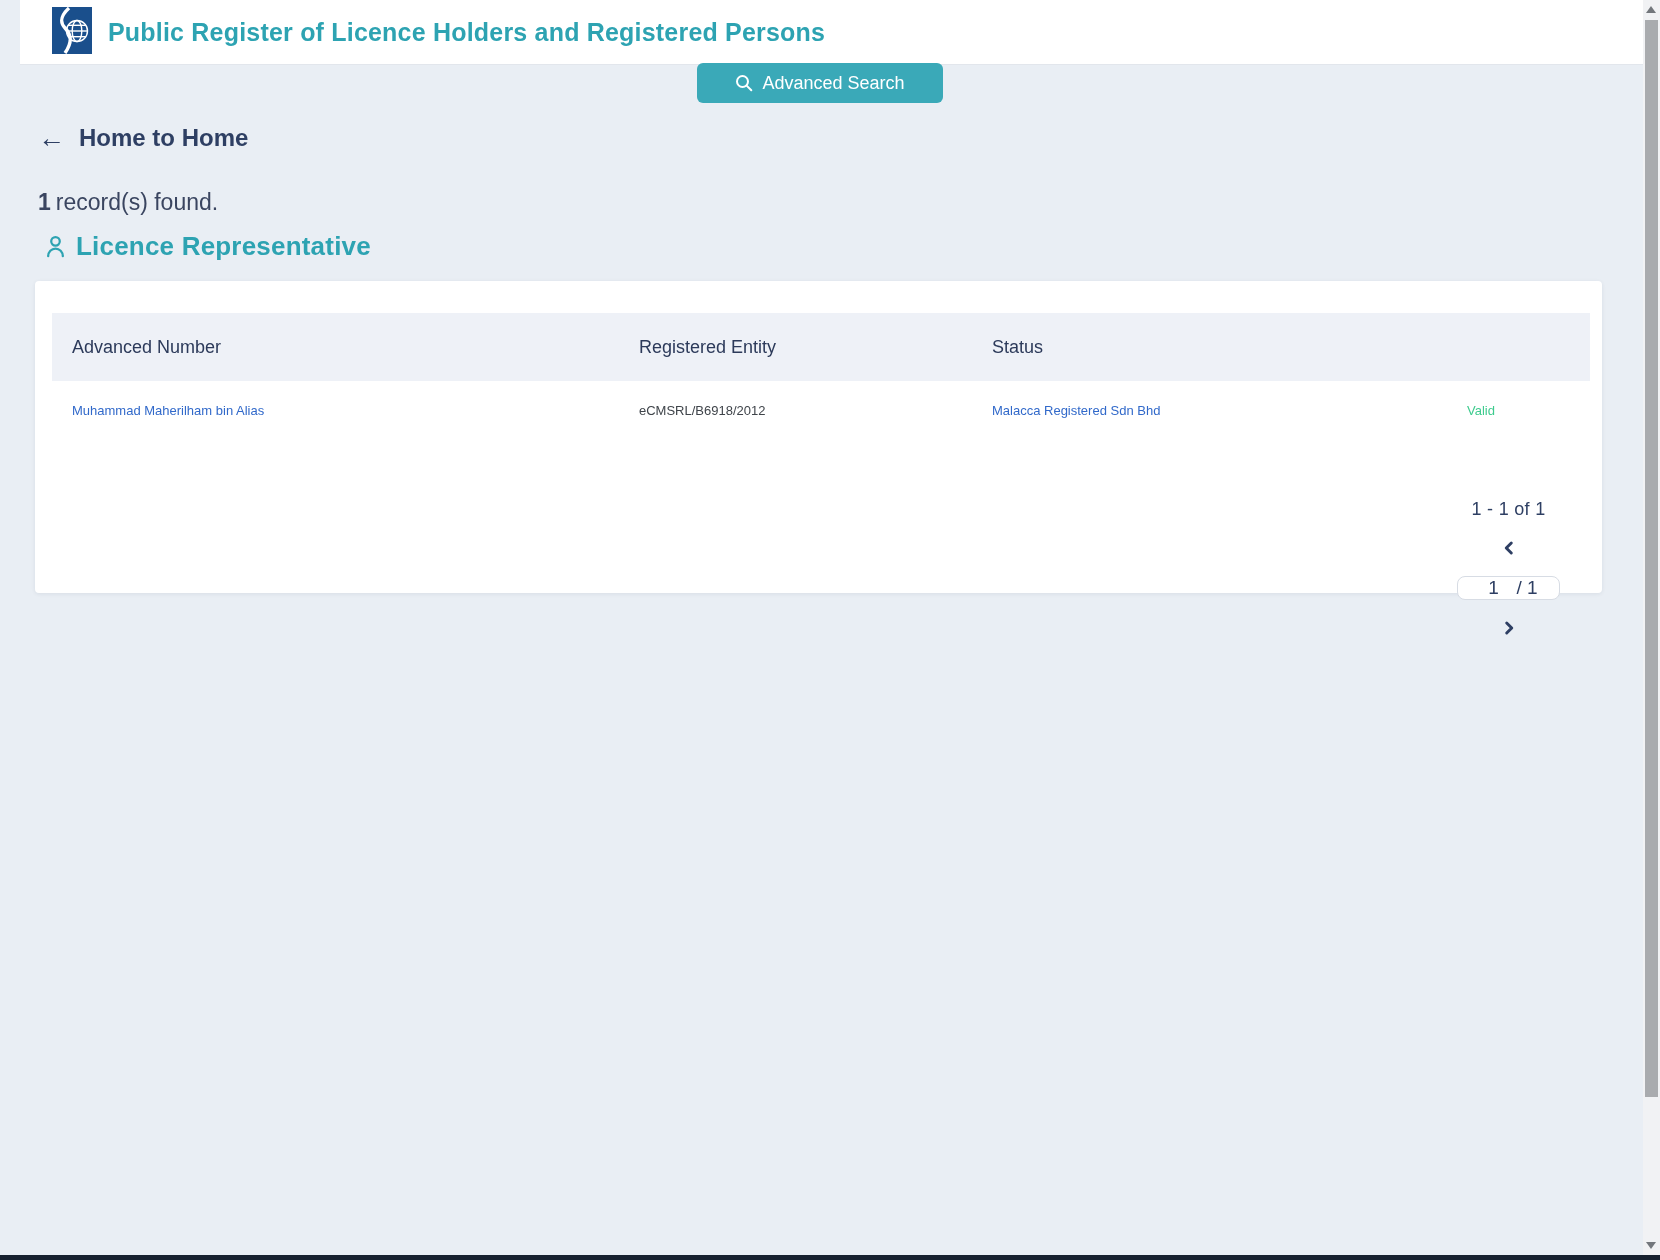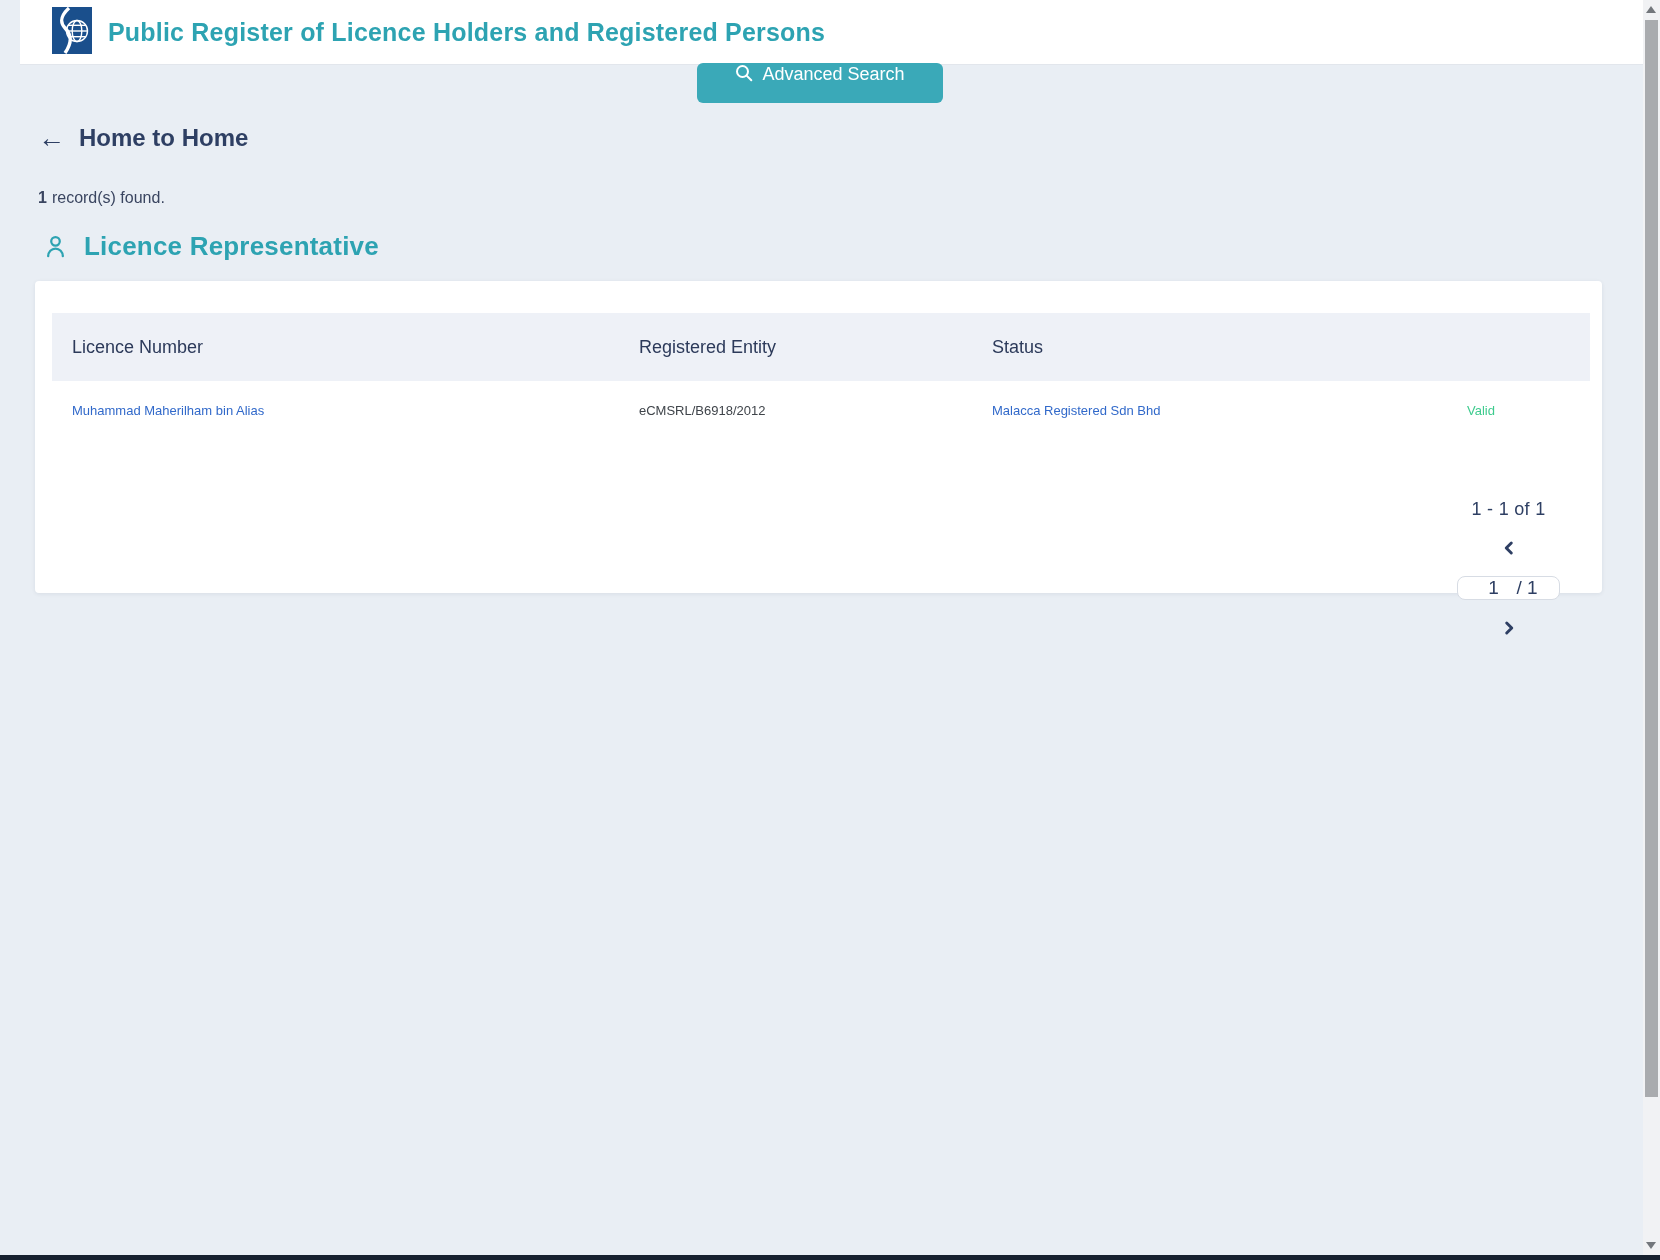--- a/index.html
+++ b/index.html
@@ -31,37 +31,37 @@
   .app-title{
     position:absolute; left:88px; top:0; height:64px; display:flex; align-items:center;
     font-size:25px; font-weight:700; color:var(--accent-teal); letter-spacing:.2px;
   }
 
   
   .advanced-search-btn{
     position:absolute; left:697px; top:63px; width:246px; height:40px;
     background:var(--button-teal); color:#fff; border:none; border-radius:6px;
     font-family:inherit; font-size:18px; font-weight:500;
-    display:flex; justify-content:center; gap:9px; cursor:pointer;
+    display:flex; align-items:center; justify-content:center; gap:9px; cursor:pointer;
     z-index:3;
   }
 
   
   .back-home{
     position:absolute; left:38px; top:124px; display:flex; align-items:center; gap:14px;
     color:var(--navy); font-size:24px; font-weight:600; text-decoration:none; cursor:pointer;
   }
   .back-arrow{ font-size:27px; font-weight:400; line-height:1; }
 
-  .records{ position:absolute; left:38px; top:189px; font-size:16px; color:#3a4560; }
+  .records{ position:absolute; left:38px; top:189px; font-size:23px; color:#3a4560; }
   .records .count{ font-weight:700; margin-right:5px; }
 
   
   .section-head{
-    position:absolute; left:42px; top:231px; display:flex; align-items:center; gap:15px;
+    position:absolute; left:42px; top:231px; display:flex; align-items:center; gap:7px;
     color:var(--accent-teal);
   }
   .section-title{ font-size:26px; font-weight:600; letter-spacing:.2px; }
 
   
   .card{
     position:absolute; left:35px; top:281px; width:1567px; height:312px;
     background:#fff; border-radius:4px; box-shadow:0 1px 4px rgba(30,40,60,.08);
   }
   .thead,.trow{
@@ -155,21 +155,21 @@
     <svg width="27" height="27" viewBox="0 0 24 24" fill="none" stroke="currentColor" stroke-width="2" stroke-linecap="round">
       <circle cx="12" cy="7.4" r="3.8"></circle>
       <path d="M5.5,20.6 a6.5,6.8 0 0 1 13,0"></path>
     </svg>
     <span class="section-title">Licence Representative</span>
   </div>
 
   <div class="card">
 
     <div class="thead">
-      <span>Licence Number</span>
+      <span>Advanced Number</span>
       <span>Registered Entity</span>
       <span>Status</span>
     </div>
 
     <div class="trow">
       <span class="cell-link">Muhammad Maherilham bin Alias</span>
       <span class="cell-plain">eCMSRL/B6918/2012</span>
       <span class="cell-link">Malacca Registered Sdn Bhd</span>
       <span class="cell-status">Valid</span>
     </div>

